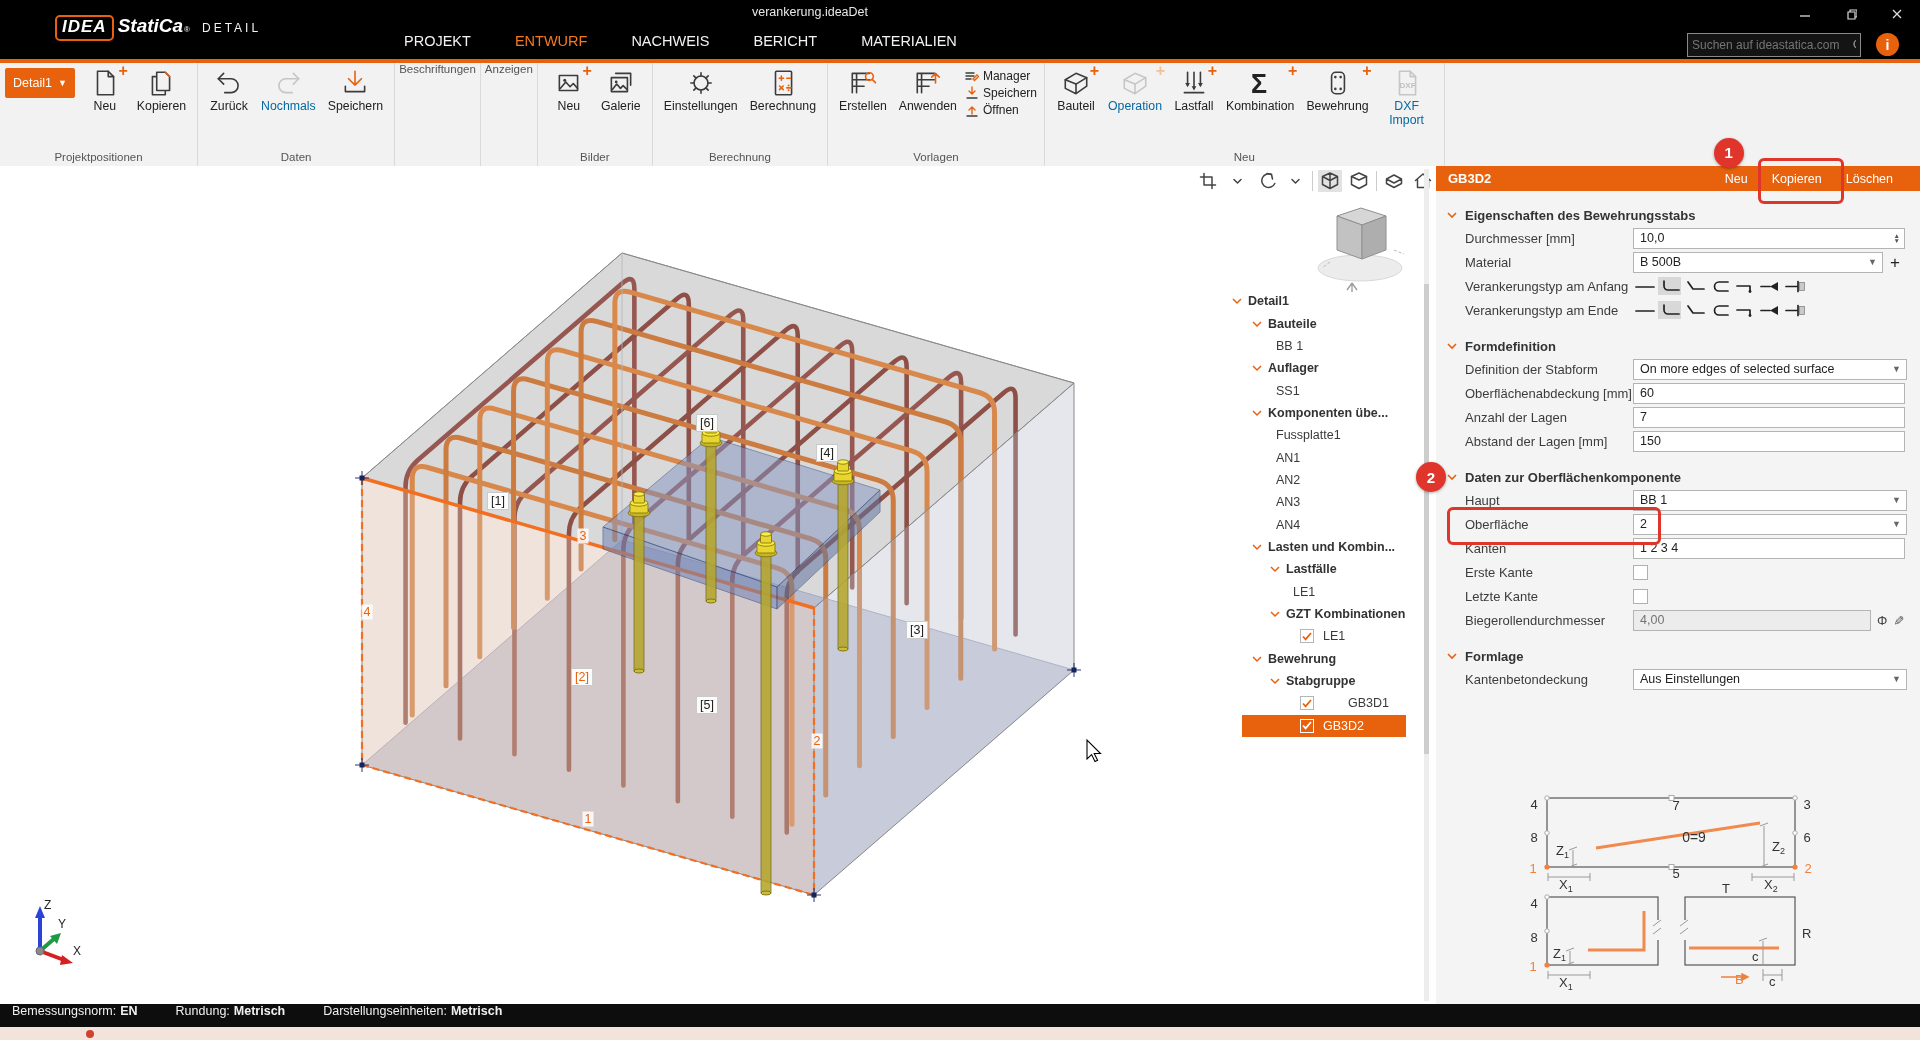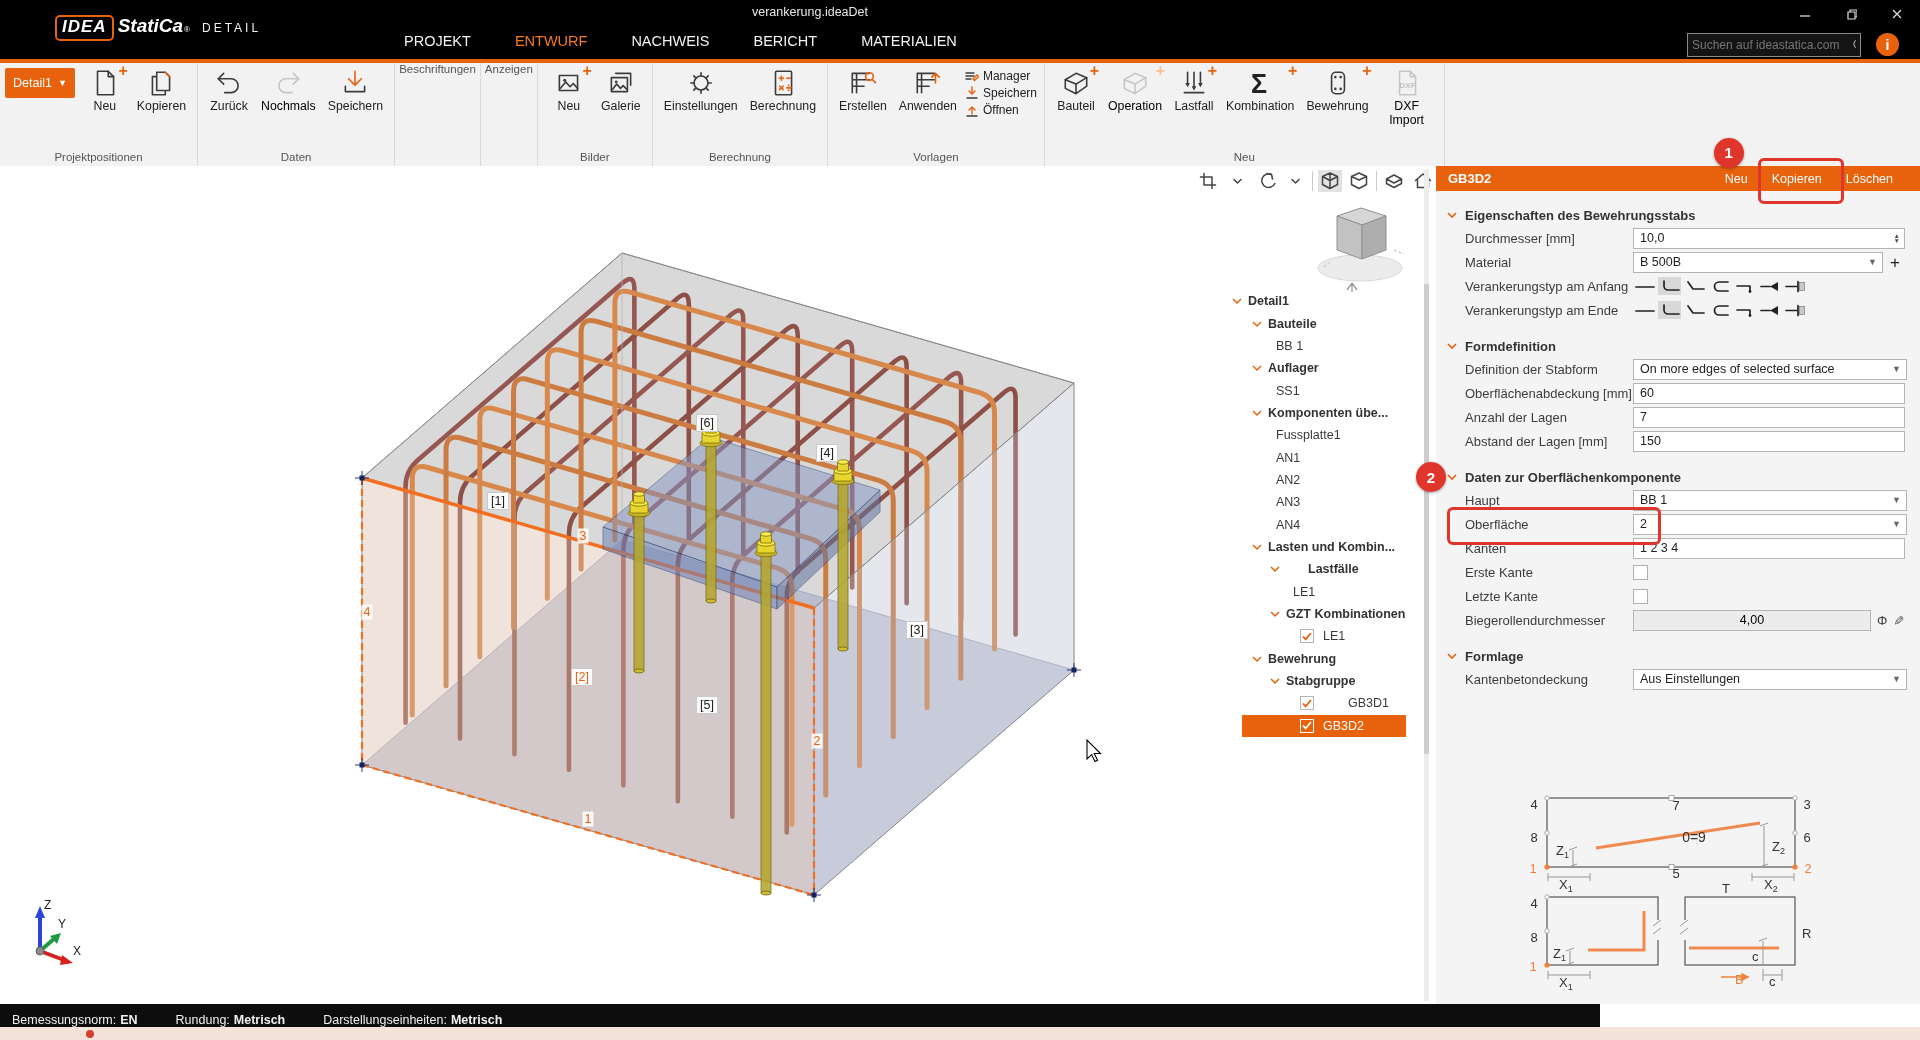--- a/index.html
+++ b/index.html
@@ -35,21 +35,21 @@
   .rbtn .ric{width:30px;height:30px;}
   .rbtn .ric path,.rbtn .ric rect,.rbtn .ric circle{stroke:#3c3c3c;stroke-width:1.5;fill:none;stroke-linecap:round;stroke-linejoin:round;}
   .rbtn .ric .oo{stroke:#e8620d;}
   .rbtn .ric .oc{fill:#e8620d;stroke:none;}
   .rbtn .ric .fillv{fill:#3c3c3c;stroke:none;}
   .rbtn .ric text{stroke:none;}
   .rlabel{font-size:12.3px;color:#222;margin-top:2px;white-space:nowrap;text-align:center;line-height:1.1;}
   .rbtn.wrap{max-width:52px;}
   .rbtn.wrap .rlabel{white-space:normal;}
   .rbtn .plus{position:absolute;top:-2px;right:2px;color:#e8620d;font-size:16px;font-weight:bold;line-height:1;}
-  .rbtn.dis .rlabel{color:#000000;text-align:center;}
+  .rbtn.dis .rlabel{color:#0369a1;text-align:center;}
   .rbtn.dis .ric path,.rbtn.dis .ric rect,.rbtn.dis .ric circle{stroke:#c6c6c6;}
   .rbtn.dis .plus{color:#f4c096;}
   .rbtn.dis .ric text{fill:#c0c0c0 !important;}
   .rstack{display:flex;flex-direction:column;margin:4px 2px 0 2px;gap:3px;}
   .rsmall{display:flex;align-items:center;gap:4px;font-size:12px;color:#222;white-space:nowrap;}
   .rsmall svg{width:14px;height:14px;}
   .rsmall svg path{stroke:#3c3c3c;stroke-width:1.4;fill:none;stroke-linecap:round;}
   .rsmall svg .oo{stroke:#e8620d;}
   
   #viewport{position:absolute;left:0;top:166px;width:1436px;height:838px;background:#fff;border-right:1px solid #c4c4c4;}
@@ -82,21 +82,21 @@
   .phead .spacer{flex:1;}
   .phbtn{font-size:12.5px;margin-right:24px;position:relative;}
   .phbtn:last-child{margin-right:27px;}
   .sec-title{height:22px;display:flex;align-items:center;gap:8px;margin-left:11px;position:relative;}
   .sec{margin-top:13px;}
   .sec-title .stext{font-size:13px;font-weight:bold;color:#333;}
   .prow{height:24px;display:flex;align-items:center;padding-left:29px;position:relative;}
   .plabel{flex:0 0 168px;font-size:13px;color:#3c3c3c;}
   .pinputwrap{width:270px;height:19px;background:#fff;border:1px solid #b4b4b4;display:flex;align-items:center;position:relative;}
   .pinput{flex:1;border:none;outline:none;font-size:12.5px;padding:0 6px;font-family:"Liberation Sans",sans-serif;color:#222;background:transparent;min-width:0;}
-  .pinput:disabled{color:#000000;text-align:center;}
+  .pinput:disabled{color:#737373;}
   .pinputwrap.dis{background:#ececec;}
   .spinner{display:flex;flex-direction:column;margin-right:4px;color:#555;font-size:6.5px;line-height:5px;}
   .pselect{height:19px;background:#fff;border:1px solid #b4b4b4;display:flex;align-items:center;font-size:12.5px;color:#222;}
   .pselect .sval{flex:1;padding:0 6px;white-space:nowrap;overflow:hidden;}
   .pselect .sel-arrow{color:#666;font-size:9px;margin-right:5px;}
   .w272{width:272px;} .w248{width:248px;gap:44px;}
   .plusbtn{font-size:17px;color:#222;margin-left:7px;line-height:1;}
   .anchor-row{display:flex;gap:2px;}
   .acell{width:23px;height:18px;display:flex;align-items:center;justify-content:center;}
   .acell.selected{background:#d8d8d8;}
@@ -114,21 +114,21 @@
   
   #diagram{position:absolute;left:90px;top:627px;}
   #diagram text{font-size:13px;fill:#333;font-family:"Liberation Sans",sans-serif;}
   #diagram text.or{fill:#f0803c;}
   #diagram .rectl{fill:none;stroke:#555;stroke-width:1.2;}
   #diagram .oline{stroke:#f08a4e;stroke-width:3;fill:none;}
   #diagram .dim{stroke:#999;stroke-width:1;fill:none;}
   #diagram .hnd{fill:#fff;stroke:#aaa;stroke-width:1;}
   #diagram .sub{font-size:9px;}
   
-  #statusbar{position:absolute;left:0;top:1004px;width:1600px;height:23px;background:#0d0d0d;display:flex;align-items:flex-end;gap:38px;padding-left:12px;box-sizing:border-box;}
+  #statusbar{position:absolute;left:0;top:1004px;width:1920px;height:23px;background:#0d0d0d;display:flex;align-items:flex-start;gap:38px;padding-left:12px;box-sizing:border-box;}
   .sitem{color:#f0f0f0;font-size:12.5px;}
   .sitem b{margin-left:4px;}
   #bottomstrip{position:absolute;left:0;top:1027px;width:1920px;height:13px;background:#f3e4db;}
   #bottomstrip .dot{position:absolute;left:86px;top:3px;width:8px;height:8px;border-radius:50%;background:#d2402e;}
 </style>
 </head>
 <body>
 
 <div id="header">
   <div class="win-title">verankerung.ideaDet</div>
@@ -627,21 +627,21 @@
         <span>AN4</span>
       </div>
       <div class="trow bold" style="padding-left: 22px;">
         <span class="tchev">
           <svg width="10" height="8">
             <path d="M1,2 L5,6 L9,2" stroke="#e8620d" stroke-width="1.5" fill="none"></path>
           </svg>
         </span>
         <span>Lasten und Kombin...</span>
       </div>
-      <div class="trow bold" style="padding-left: 40px; gap: 22px;">
+      <div class="trow bold" style="padding-left: 40px;">
         <span class="tchev">
           <svg width="10" height="8">
             <path d="M1,2 L5,6 L9,2" stroke="#e8620d" stroke-width="1.5" fill="none"></path>
           </svg>
         </span>
         <span>Lastfälle</span>
       </div>
       <div class="trow" style="padding-left: 63px;">
         <span>LE1</span>
       </div>

